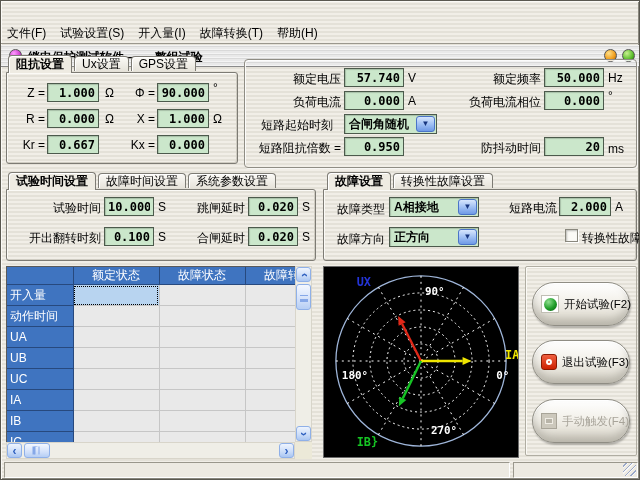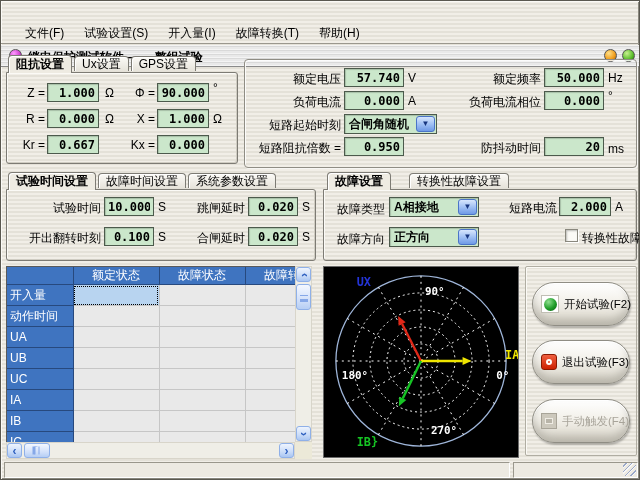--- a/index.html
+++ b/index.html
@@ -15,21 +15,21 @@
   #titlebar{position:absolute;left:0;top:0;width:640px;height:22px;
     background:repeating-linear-gradient(180deg,#f4f4f4 0 1px,#d9d9d9 1px 2px,#e9e9e9 2px 4px);
     border-bottom:1px solid #8a8a8a;margin-top:44px;}
   .orb{position:absolute;width:13px;height:13px;border-radius:50%;border:1px solid #555;top:4px;}
   #orb-app{left:8px;background:radial-gradient(circle at 35% 30%,#ff9bff,#d040d0 55%,#7d0e90);}
   #orb-min{left:603px;background:radial-gradient(circle at 35% 30%,#ffe089,#f0a020 55%,#a85d00);}
   #orb-close{left:621px;background:radial-gradient(circle at 35% 30%,#c8f090,#60c030 55%,#1d7000);}
   #title-text{position:absolute;left:27px;top:4px;font-weight:bold;white-space:nowrap;}
   
   #menubar{position:absolute;left:0;top:23px;width:640px;height:20px;display:flex;align-items:center;
-    padding-left:24px;gap:20px;border-bottom:1px solid #9a978e;}
+    padding-left:6px;gap:14px;border-bottom:1px solid #9a978e;}
   .menu-item{white-space:nowrap;cursor:default;}
   
   .tabs{position:absolute;display:flex;align-items:center;z-index:3;}
   .tab{height:15px;padding:0 7px;display:flex;align-items:center;white-space:nowrap;
     border:1px solid #7d7b74;border-bottom:none;border-radius:4px 4px 0 0;margin-right:2px;
     background:linear-gradient(180deg,#fbfaf6,#e6e3da);box-shadow:inset 1px 1px 0 #fff;cursor:default;}
   .tab.active{height:18px;font-weight:bold;background:#eeebe2;margin-bottom:-1px;}
   .tab-body{position:absolute;border:1px solid #7d7b74;border-radius:0 3px 3px 3px;
     box-shadow:inset 1px 1px 0 #fbfaf6, inset -1px -1px 0 #cfccc2;z-index:2;}
   .gbox{position:absolute;border:1px solid #8f8d84;border-radius:4px;
@@ -150,21 +150,21 @@
   <span class="unit" style="left:407px;top:70px;">V</span>
   <span class="lbl" style="left:438px;top:70px;width:102px;">额定频率</span>
   <input class="in" style="left: 543px; top: 67px; width: 60px; height: 19px;" readonly="" value="50.000">
   <span class="unit" style="left:607px;top:70px;">Hz</span>
   <span class="lbl" style="left:248px;top:93px;width:92px;">负荷电流</span>
   <input class="in" style="left: 343px; top: 90px; width: 60px; height: 19px;" readonly="" value="0.000">
   <span class="unit" style="left:407px;top:93px;">A</span>
   <span class="lbl" style="left:438px;top:93px;width:102px;">负荷电流相位</span>
   <input class="in" style="left: 543px; top: 90px; width: 60px; height: 19px;" readonly="" value="0.000">
   <span class="unit" style="left:607px;top:88px;">°</span>
-  <span class="lbl" style="left:244px;top:116px;width:96px;">短路起始时刻</span>
+  <span class="lbl" style="left:244px;top:116px;width:88px;">短路起始时刻</span>
   <div class="combo" style="left:343px;top:113px;width:93px;height:20px;">
     <span class="combo-text">合闸角随机</span>
     <span class="combo-btn">▼</span>
   </div>
   <span class="lbl" style="left:240px;top:139px;width:100px;">短路阻抗倍数 =</span>
   <input class="in" style="left: 343px; top: 136px; width: 60px; height: 19px;" readonly="" value="0.950">
   <span class="lbl" style="left:438px;top:139px;width:102px;">防抖动时间</span>
   <input class="in" style="left: 543px; top: 136px; width: 60px; height: 19px;" readonly="" value="20">
   <span class="unit" style="left:607px;top:141px;">ms</span>
 
@@ -180,21 +180,21 @@
   <span class="lbl" style="left:162px;top:199px;width:82px;">跳闸延时</span>
   <input class="in" style="left: 247px; top: 196px; width: 50px; height: 19px;" readonly="" value="0.020">
   <span class="unit" style="left:301px;top:199px;">S</span>
   <span class="lbl" style="left:8px;top:229px;width:92px;">开出翻转时刻</span>
   <input class="in" style="left: 103px; top: 226px; width: 50px; height: 19px;" readonly="" value="0.100">
   <span class="unit" style="left:157px;top:229px;">S</span>
   <span class="lbl" style="left:162px;top:229px;width:82px;">合闸延时</span>
   <input class="in" style="left: 247px; top: 226px; width: 50px; height: 19px;" readonly="" value="0.020">
   <span class="unit" style="left:301px;top:229px;">S</span>
 
-  <div class="tabs" style="left:326px;top:171px;gap:16px;">
+  <div class="tabs" style="left:326px;top:171px;">
     <div class="tab active">故障设置</div>
     <div class="tab">转换性故障设置</div>
   </div>
   <div class="tab-body" style="left:322px;top:188px;width:314px;height:72px;"></div>
   <span class="lbl" style="left:328px;top:200px;width:56px;">故障类型</span>
   <div class="combo" style="left:388px;top:196px;width:90px;height:20px;">
     <span class="combo-text">A相接地</span>
     <span class="combo-btn">▼</span>
   </div>
   <span class="lbl" style="left:502px;top:199px;width:54px;">短路电流</span>

